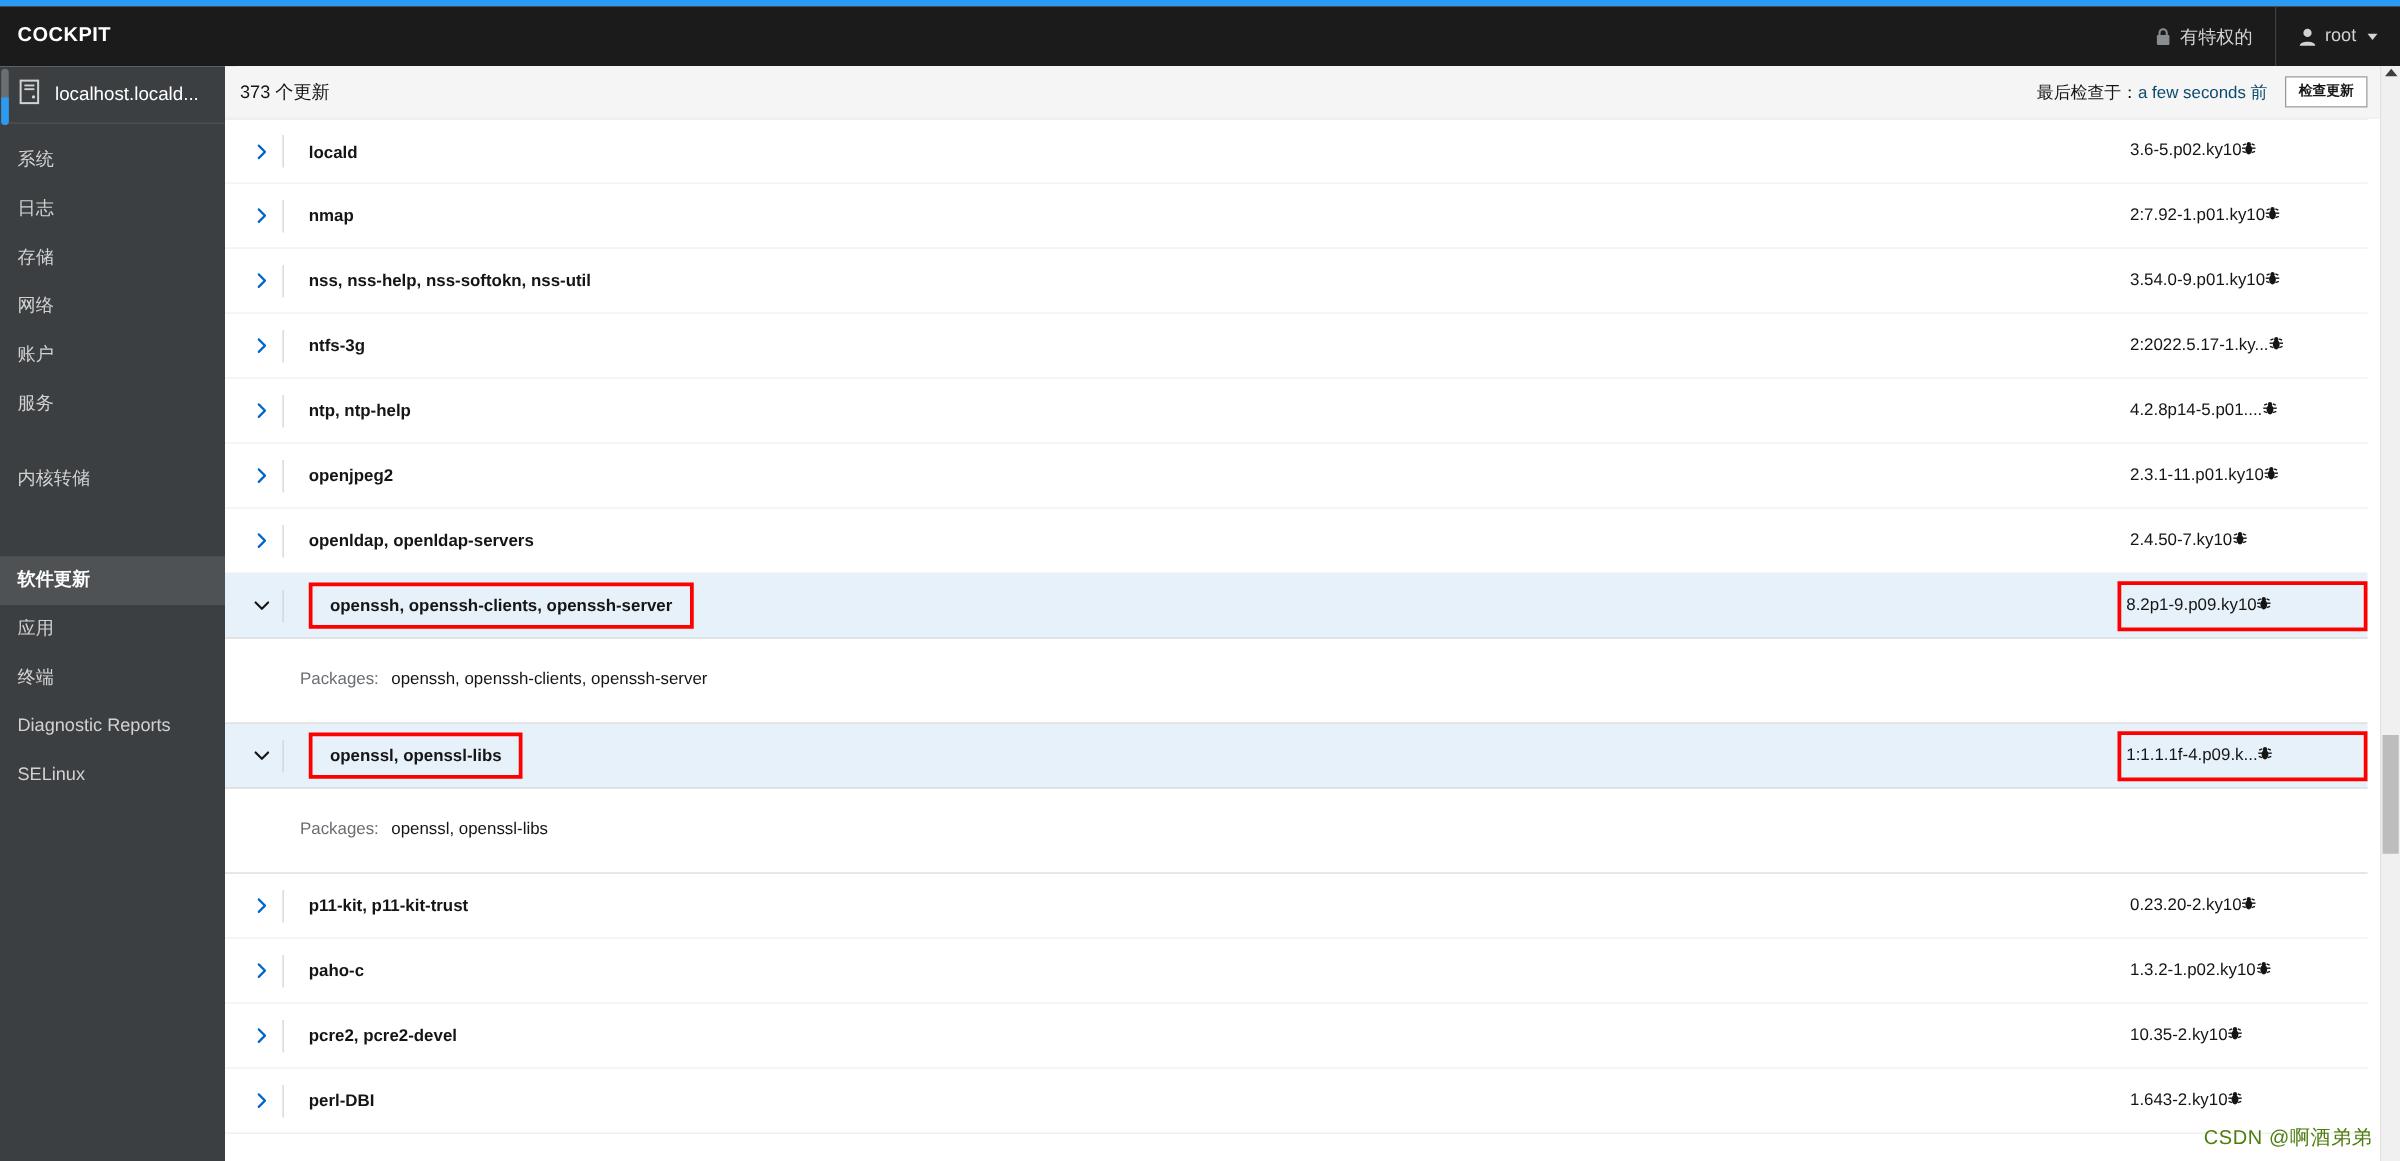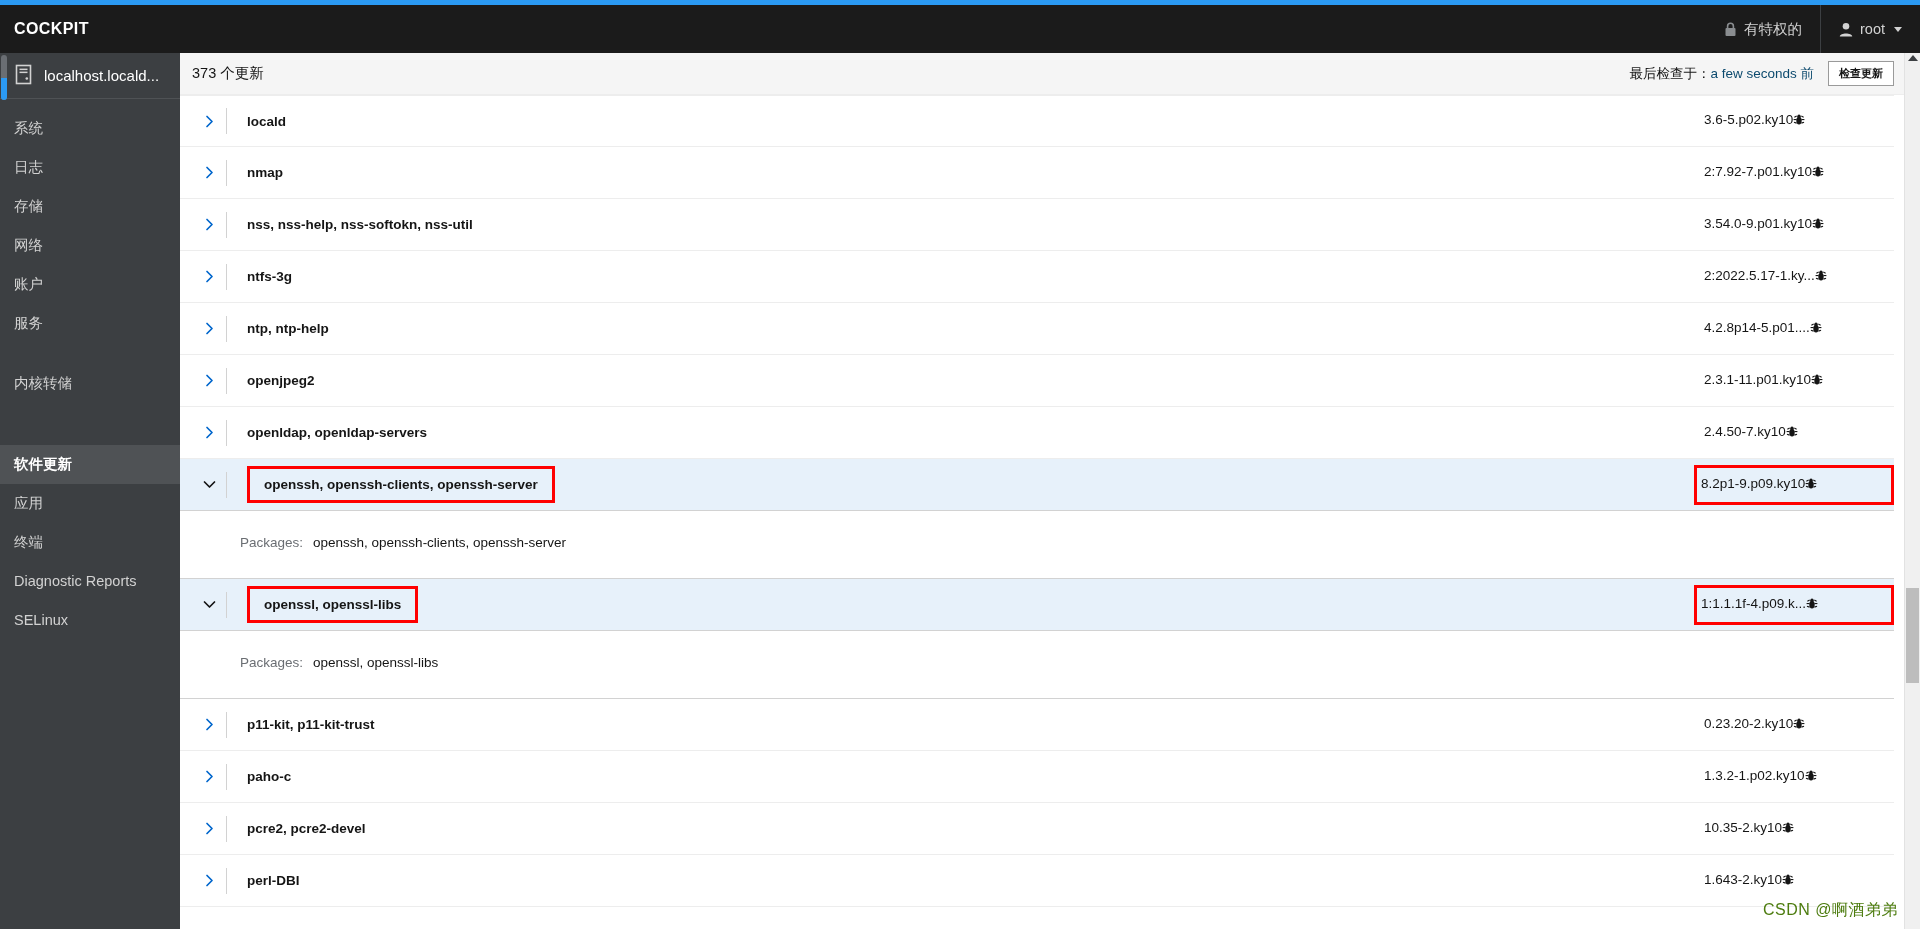--- a/index.html
+++ b/index.html
@@ -272,21 +272,21 @@
             <div class="toggle">
               <svg width="11" height="13" viewBox="0 0 11 13">
                 <path d="M3 1.5 L8 6.5 L3 11.5" fill="none" stroke="#06c" stroke-width="1.7" stroke-linecap="round" stroke-linejoin="round"></path>
               </svg>
             </div>
             <div class="namecell">
               <div class="vdiv"></div>
               <div class="pkg-name">nmap</div>
             </div>
             <div class="vercell">
-              <div class="version">2:7.92-7.p01.ky10</div>
+              <div class="version">2:7.92-1.p01.ky10</div>
               <span class="bug-icon"><svg width="12" height="13" viewBox="0 0 12 13">
                   <ellipse cx="6" cy="7.6" rx="2.7" ry="3.9" fill="#151515"></ellipse>
                   <circle cx="6" cy="3.3" r="1.7" fill="#151515"></circle>
                   <rect x="0.6" y="6" width="3" height="1.1" fill="#151515"></rect>
                   <rect x="8.4" y="6" width="3" height="1.1" fill="#151515"></rect>
                   <rect x="0.9" y="9.1" width="2.8" height="1.1" fill="#151515" transform="rotate(20 2.3 9.6)"></rect>
                   <rect x="8.3" y="9.1" width="2.8" height="1.1" fill="#151515" transform="rotate(-20 9.7 9.6)"></rect>
                   <rect x="1.2" y="3.1" width="2.6" height="1.1" fill="#151515" transform="rotate(-25 2.5 3.6)"></rect>
                   <rect x="8.2" y="3.1" width="2.6" height="1.1" fill="#151515" transform="rotate(25 9.5 3.6)"></rect>
                 </svg></span>

